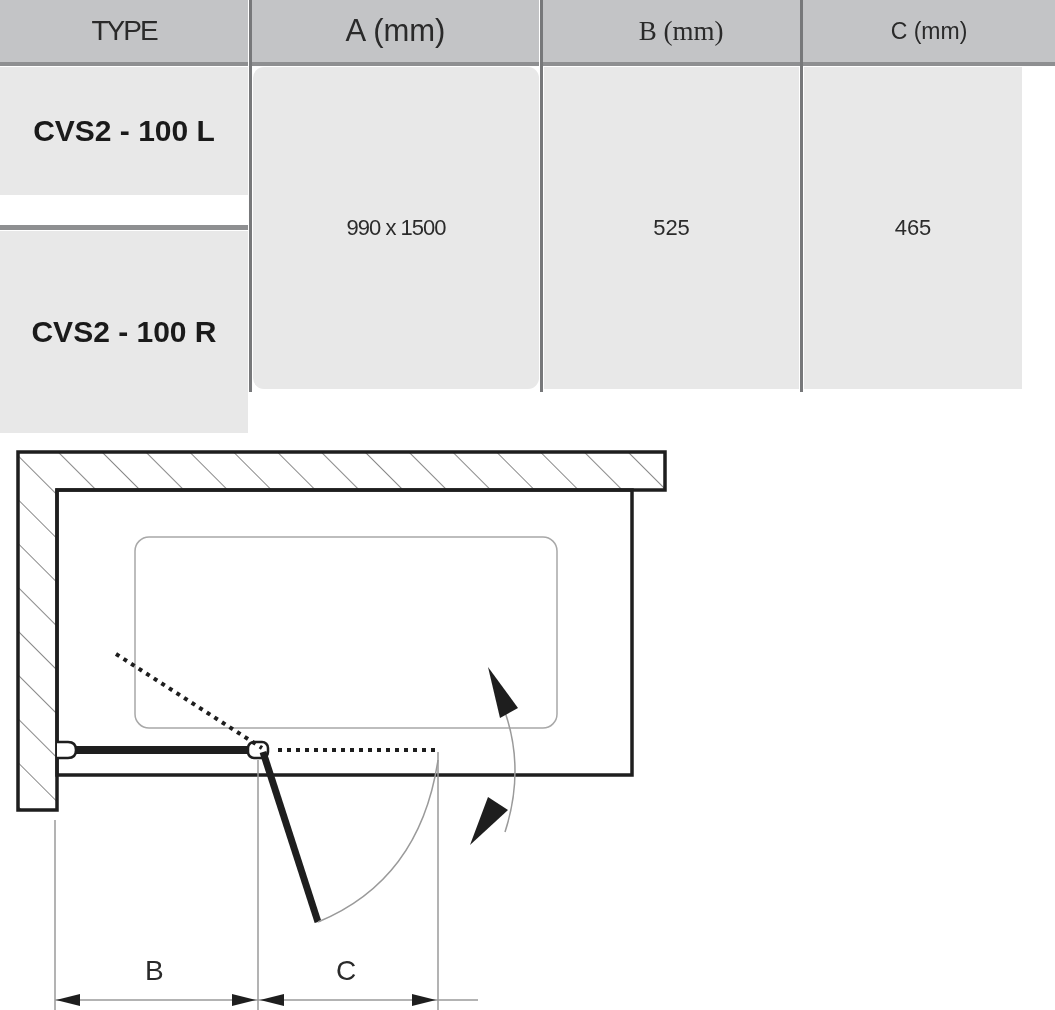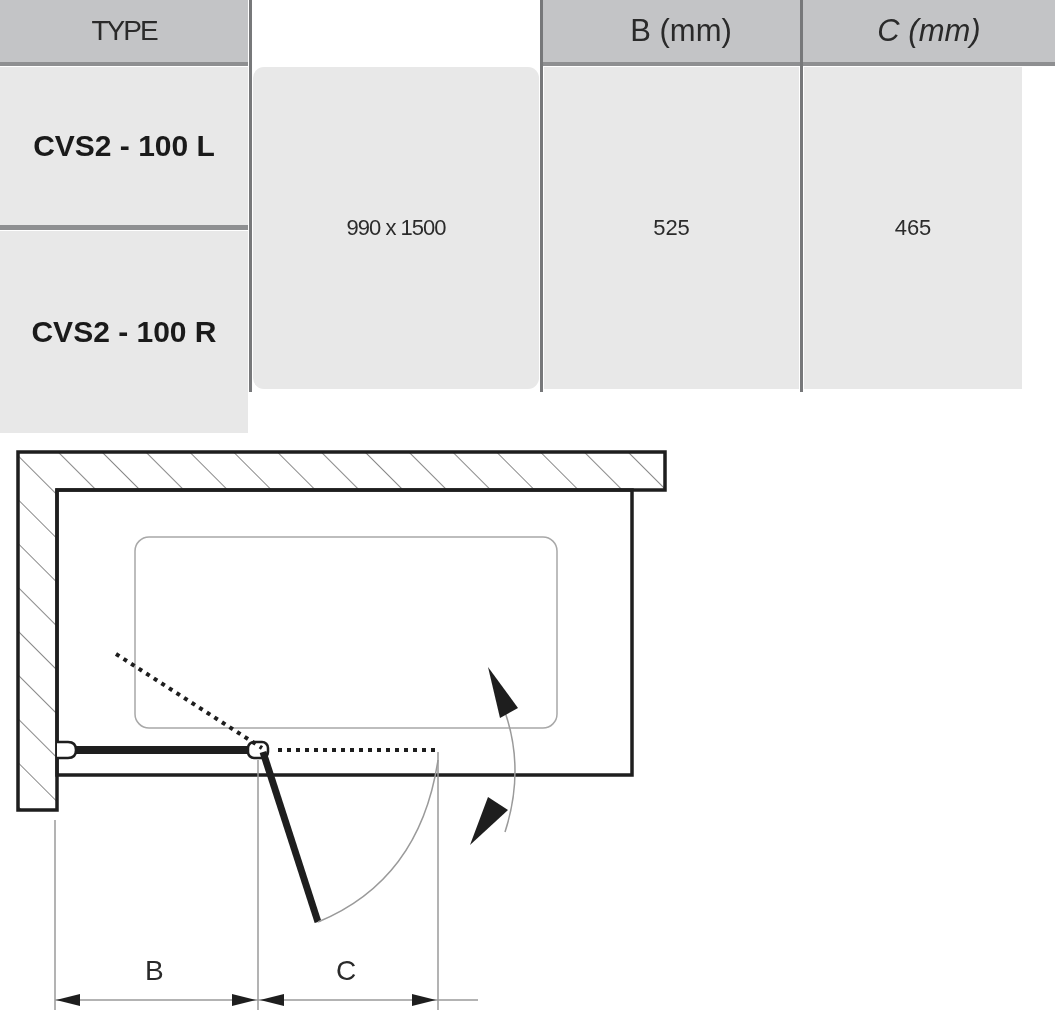--- a/index.html
+++ b/index.html
@@ -4,40 +4,43 @@
   <style>
     html, body { margin: 0; padding: 0; background: #ffffff; }
     body { width: 1055px; height: 1010px; position: relative; overflow: hidden;
            font-family: "Liberation Sans", sans-serif; }
     .spec-table { position: absolute; left: 0; top: 0; width: 1055px; height: 392px; }
     .hdr { position: absolute; top: 0; height: 62px; background: #c3c4c6;
            display: flex; align-items: center; justify-content: center;
            color: #2a2a2a; border-bottom: 4px solid #8e8f91; box-sizing: content-box; }
     .hdr-type { left: 0; width: 248px; font-size: 28px; letter-spacing: -2px; }
     .hdr-a { left: 252px; width: 287px; font-size: 31px; }
-    .hdr-b { left: 543px; width: 276px; font-size: 31px; }
-    .hdr-c { left: 803px; width: 252px; font-size: 31px; font-style: italic; }
+    .hdr-b { left: 543px; width: 276px; font-size: 27px; font-family: Liberation Serif, serif; }
+    .hdr-c { left: 803px; width: 252px; font-size: 23px; }
     .vsep { position: absolute; top: 0; width: 3px; height: 392px; background: #77787a; }
     .cell { position: absolute; top: 67px; height: 322px; background: #e8e8e8;
             display: flex; align-items: center; justify-content: center; color: #2b2b2b; }
-    .cell-type { left: 0; width: 248px; height: 158px; font-weight: bold; font-size: 30px; color: #1a1a1a; }
+    .cell-type { left: 0; width: 248px; height: 128px; font-weight: bold; font-size: 30px; color: #1a1a1a; }
     .cell-type2 { left: 0; top: 231px; width: 248px; height: 202px; font-weight: bold; font-size: 30px; color: #1a1a1a; }
     .type-sep { position: absolute; left: 0; top: 225px; width: 248px; height: 5px; background: #8e8f91; }
     .cell-a { left: 253px; width: 286px; font-size: 22px; letter-spacing: -1px; border-radius: 11px; }
     .cell-b { left: 544px; width: 255px; font-size: 22px; }
     .cell-c { left: 804px; width: 218px; font-size: 22px; }
     .diagram { position: absolute; left: 0; top: 430px; width: 700px; height: 580px; }
     .dim-label { position: absolute; font-size: 28px; color: #2a2a2a; }
   </style>
 </head>
 <body>
 
 <div class="spec-table">
   <div class="hdr hdr-type">
       <span>TYPE</span>
+    </div>
+  <div class="hdr hdr-a">
+      <span>A (mm)</span>
     </div>
   <div class="hdr hdr-b">
       <span>B (mm)</span>
     </div>
   <div class="hdr hdr-c">
       <span>C (mm)</span>
     </div>
 
   <div class="cell cell-type">
       <span>CVS2 - 100 L</span>

